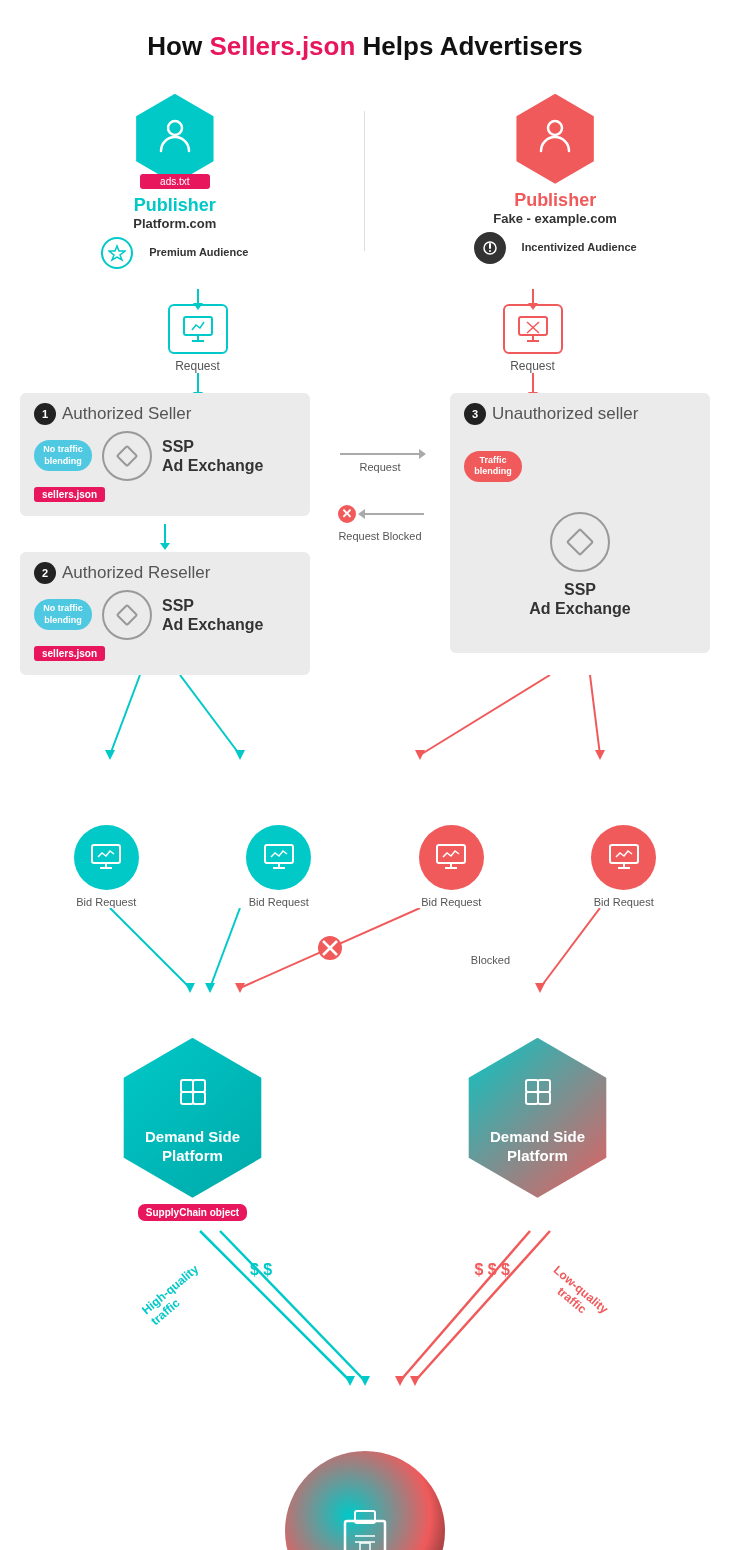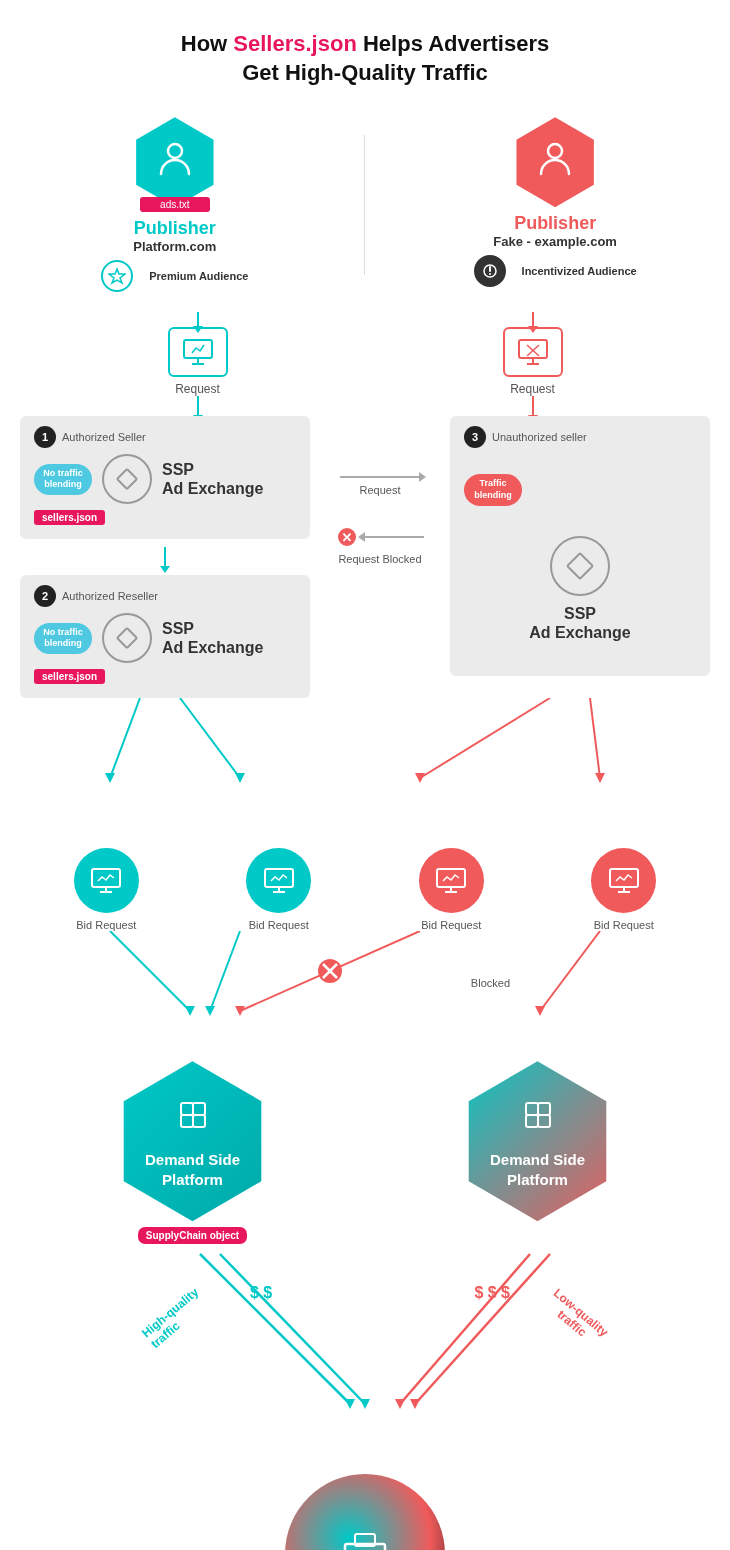--- a/index.html
+++ b/index.html
@@ -16,21 +16,21 @@
       background: #fff;
       padding: 20px 0 30px 0;
     }
 
     
     .title-section {
       text-align: center;
       padding: 10px 40px 20px 40px;
     }
     .title-section h1 {
-      font-size: 22px;
+      font-size: 26px;
       font-weight: 900;
       color: #111;
       line-height: 1.3;
     }
     .title-section h1 .highlight {
       color: #e8175d;
     }
 
     
     .publishers-row {
@@ -194,21 +194,21 @@
       border-radius: 50%;
       background: #222;
       color: white;
       font-size: 11px;
       font-weight: bold;
       display: flex;
       align-items: center;
       justify-content: center;
     }
     .ssp-title-text {
-      font-size: 11px;
+      font-size: 17px;
       color: #555;
     }
     .ssp-inner-row {
       display: flex;
       align-items: center;
       gap: 10px;
     }
     .no-traffic-badge {
       background: #4ec9e1;
       color: white;
@@ -386,21 +386,20 @@
     }
   </style>
 </head>
 <body>
 
 <div class="page">
 
   <div class="title-section">
     <h1>
       <span>How </span><span class="highlight">Sellers.json</span><span> Helps Advertisers</span><br>
-      <span>Get High-Quality Traffic</span>
     </h1>
   </div>
 
   <div class="publishers-row">
 
     <div class="publisher-block">
       <div class="hex-shape hex-teal">
         <span class="hex-icon">
           <svg width="40" height="40" viewBox="0 0 40 40" fill="none">
             <circle cx="20" cy="13" r="7" stroke="white" stroke-width="2.5" fill="none"></circle>

